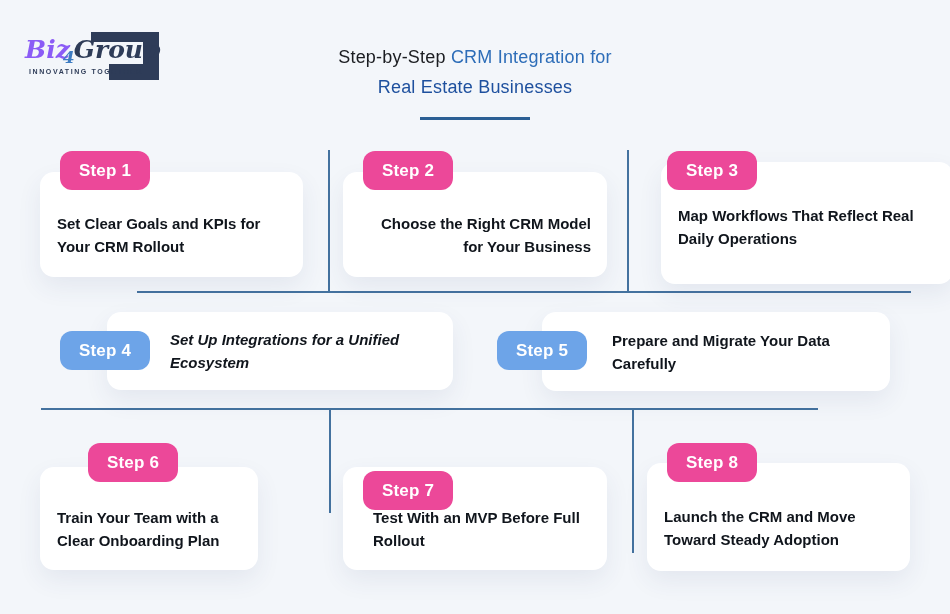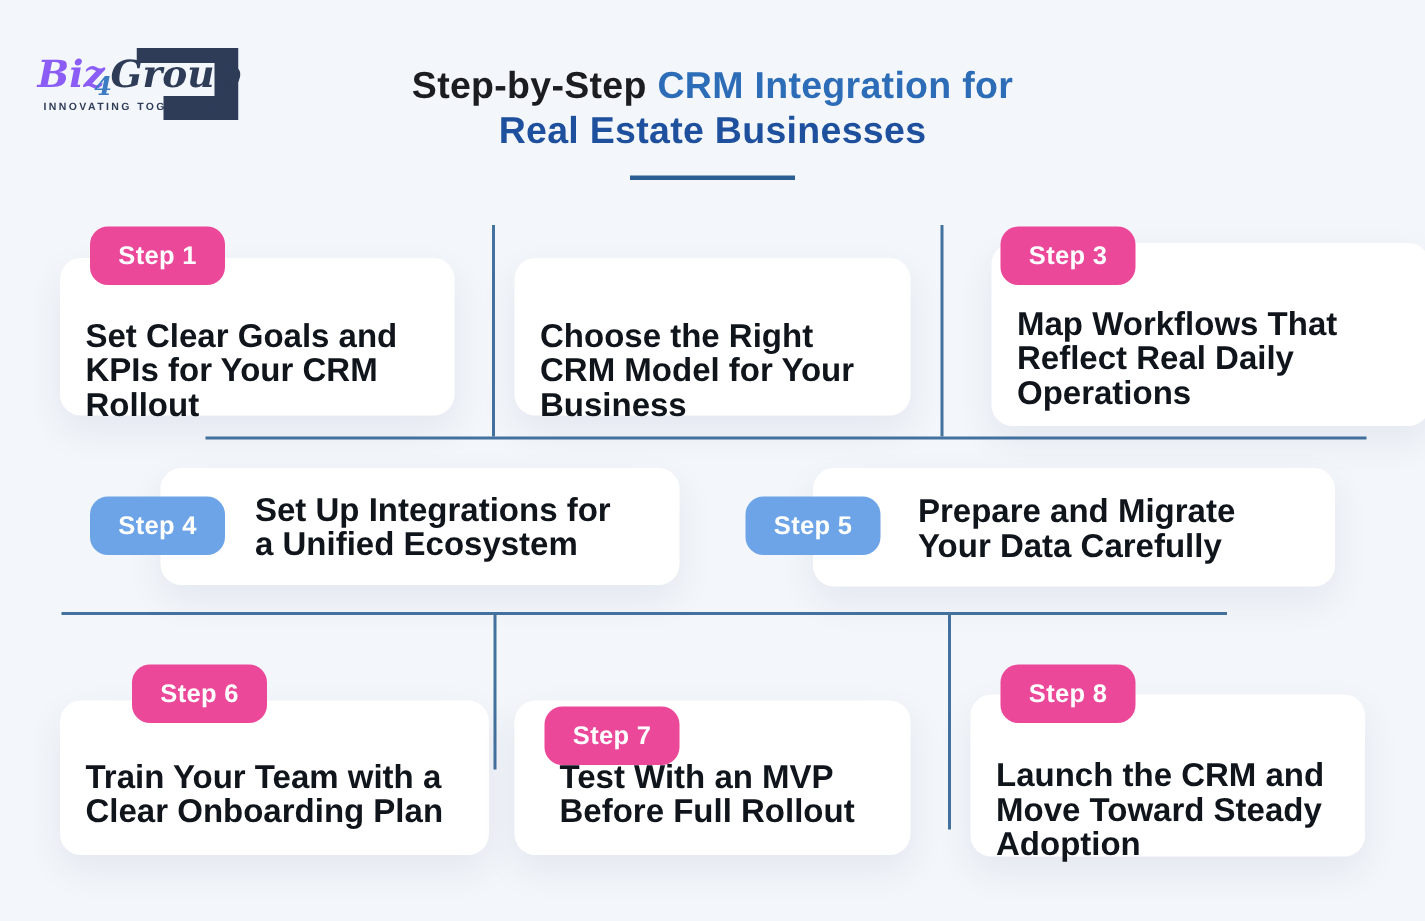--- a/index.html
+++ b/index.html
@@ -21,49 +21,49 @@
   .lg-biz { color:#8b5cf6; font-weight:700; }
   .lg-4   { color:#3d7cc2; font-weight:700; font-size:17px; margin-left:-7px; margin-right:-1px; vertical-align:-5px; }
   .lg-group { color:#2e3c58; font-weight:700;text-align:right; }
   .logo-tagline {
     position:absolute; left:4px; top:46px; z-index:2;
     font-size:7px; letter-spacing:1.6px; font-weight:700; color:#2e3c58;
   }
 
   
   .title { position:absolute; left:185px; top:42px; width:580px; text-align:center; z-index:2; }
-  .title-line { font-size:25px; font-weight:700; line-height:30px; letter-spacing:.2px; }
+  .title-line { font-size:18px; font-weight:400; line-height:30px; letter-spacing:.2px; }
   .t-black { color:#1b1d21; }
   .t-blue  { color:#2d6db8; }
   .t-navy  { color:#1e509e; }
   .title-underline { width:110px; height:3px; background:#2b5f94; margin:15px auto 0; }
 
   
   .line { position:absolute; background:#44729f; z-index:0; }
   .h1 { left:137px; top:291px; width:774px; height:2px; }
   .h2 { left:41px;  top:408px; width:777px; height:2px; }
   .v1 { left:328px; top:150px; width:2px; height:141px; }
   .v2 { left:627px; top:150px; width:2px; height:141px; }
   .v3 { left:329px; top:410px; width:2px; height:103px; }
   .v4 { left:632px; top:410px; width:2px; height:143px; }
 
   
   .card {
     position:absolute; background:#ffffff; border-radius:14px;
     box-shadow:0 10px 24px rgba(45,70,110,.08); z-index:1;
   }
-  .desc { margin:0; font-size:22px; font-weight:700; line-height:23px; color:#10151c; }
+  .desc { margin:0; font-size:15px; font-weight:700; line-height:23px; color:#10151c; }
   .pad  { padding:40px 16px 0 17px; }
 
   .c1 { left:40px;  top:172px; width:263px; height:105px; }
-  .c2 { left:343px; top:172px; width:264px; height:105px; }
+  .c2 { left:343px; top:172px; width:264px; height:105px;text-align:right; }
   .c3 { left:661px; top:162px; width:292px; height:122px; padding-top:42px; }
-  .c4 { left:107px; top:312px; width:346px; height:78px; display:flex; align-items:center; padding-left:63px; }
+  .c4 { left:107px; top:312px; width:346px; height:78px; display:flex; align-items:center; padding-left:63px;font-style:italic; }
   .c5 { left:542px; top:312px; width:348px; height:79px; display:flex; align-items:center; padding-left:70px; }
-  .c6 { left:40px;  top:467px; width:286px; height:103px; padding-top:39px; }
+  .c6 { left:40px;  top:467px; width:218px; height:103px; padding-top:39px; }
   .c7 { left:343px; top:467px; width:264px; height:103px; padding-top:39px; }
   .c8 { left:647px; top:463px; width:263px; height:108px; padding-top:42px; }
   .c4 .desc, .c5 .desc { max-width:245px; }
 
   
   .badge {
     position:absolute; width:90px; height:39px; border-radius:12px; z-index:2;
     display:flex; align-items:center; justify-content:center;
     color:#ffffff; font-size:17px; font-weight:700; letter-spacing:.2px;
   }
@@ -128,20 +128,21 @@
     <p class="desc">Train Your Team with a Clear Onboarding Plan</p>
   </div>
   <div class="card c7" style="padding-left:30px; padding-right:16px;">
     <p class="desc">Test With an MVP Before Full Rollout</p>
   </div>
   <div class="card c8" style="padding-left:17px; padding-right:16px;">
     <p class="desc">Launch the CRM and Move Toward Steady Adoption</p>
   </div>
 
   <div class="badge dark b1">Step 1</div>
+  <div class="badge dark b2">Step 2</div>
   <div class="badge dark b3">Step 3</div>
   <div class="badge light b4">Step 4</div>
   <div class="badge light b5">Step 5</div>
   <div class="badge dark b6">Step 6</div>
   <div class="badge dark b7">Step 7</div>
   <div class="badge dark b8">Step 8</div>
 
 </div>
 
 </body></html>

